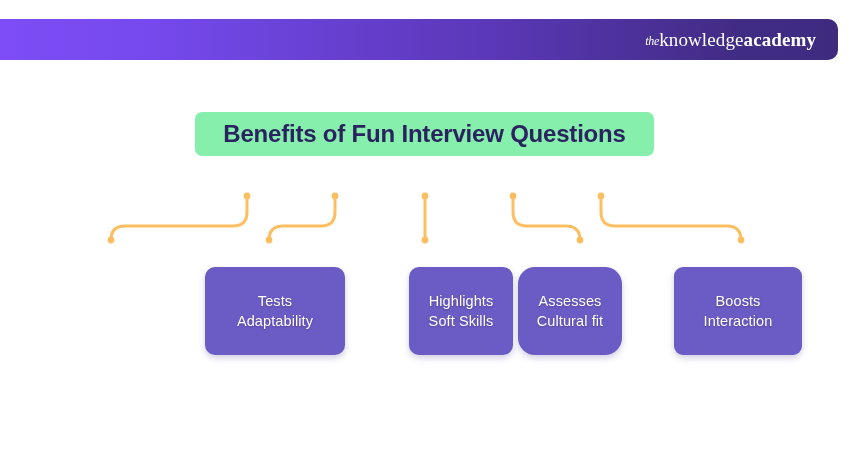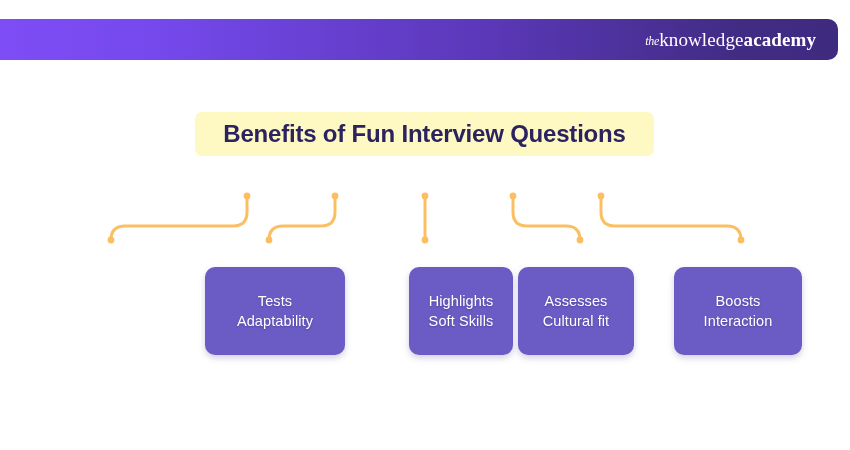--- a/index.html
+++ b/index.html
@@ -50,21 +50,21 @@
     font-weight: 700;
   }
 
   
   #title-banner {
     position: absolute;
     left: 195px;
     top: 112px;
     width: 459px;
     height: 44px;
-    background: #fef9c3;
+    background: #86efac;
     border-radius: 7px;
     display: flex;
     align-items: center;
     justify-content: center;
   }
   #title-banner .title-text {
     color: #2B2260;
     font-size: 24px;
     font-weight: bold;
     letter-spacing: -0.2px;
@@ -107,22 +107,22 @@
     line-height: 20px;
     letter-spacing: 0.1px;
     text-shadow: 0 1px 2px rgba(40, 30, 90, 0.35);
     padding: 0 8px;
     white-space: pre-line;
   }
 
   .box-0 { left: 48px;  width: 129px; }
   .box-1 { left: 205px; width: 140px; }
   .box-2 { left: 361px; width: 104px; margin-left: 48px; }
-  .box-3 { left: 518px; width: 116px; }
-  .box-4 { left: 674px; width: 128px; }
+  .box-3 { left: 518px; width: 104px; border-radius: 17px; }
+  .box-4 { left: 674px; width: 128px; border-radius: 9px; }
 </style>
 </head>
 <body>
 
 <div id="header-bar">
   <div id="brand-logo">
     <span class="brand-the">the</span><span class="brand-knowledge">knowledge</span><span class="brand-academy">academy</span>
   </div>
 </div>
 

